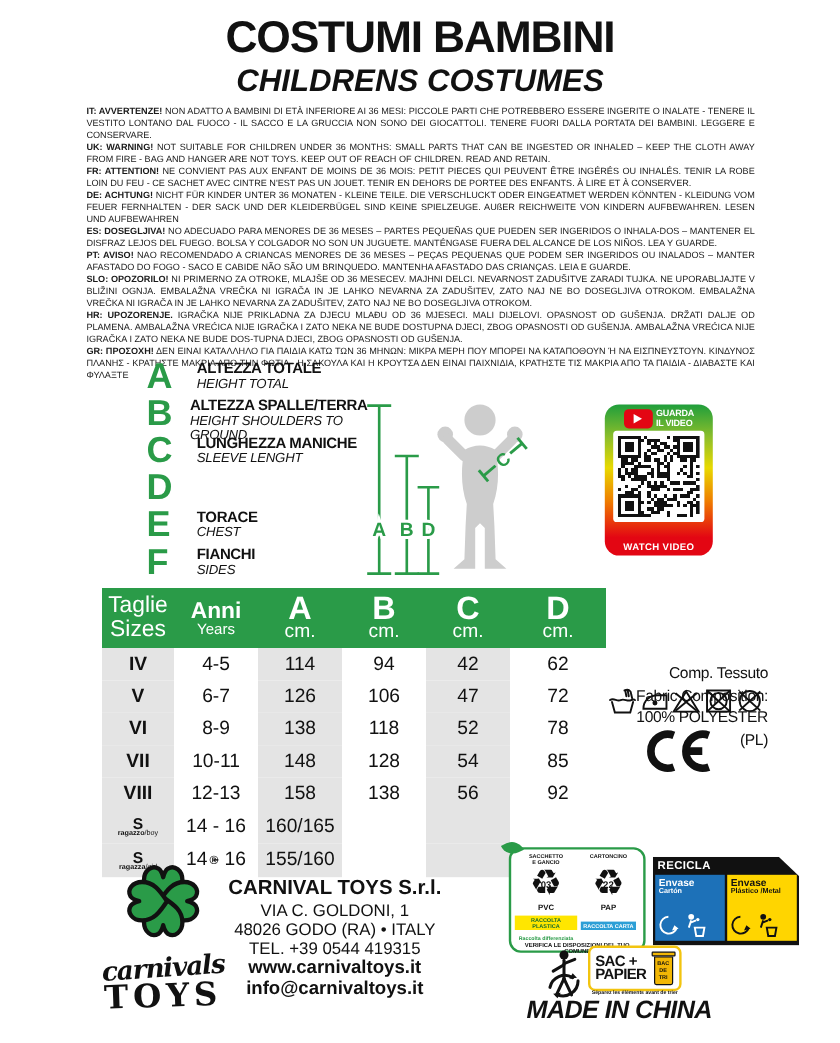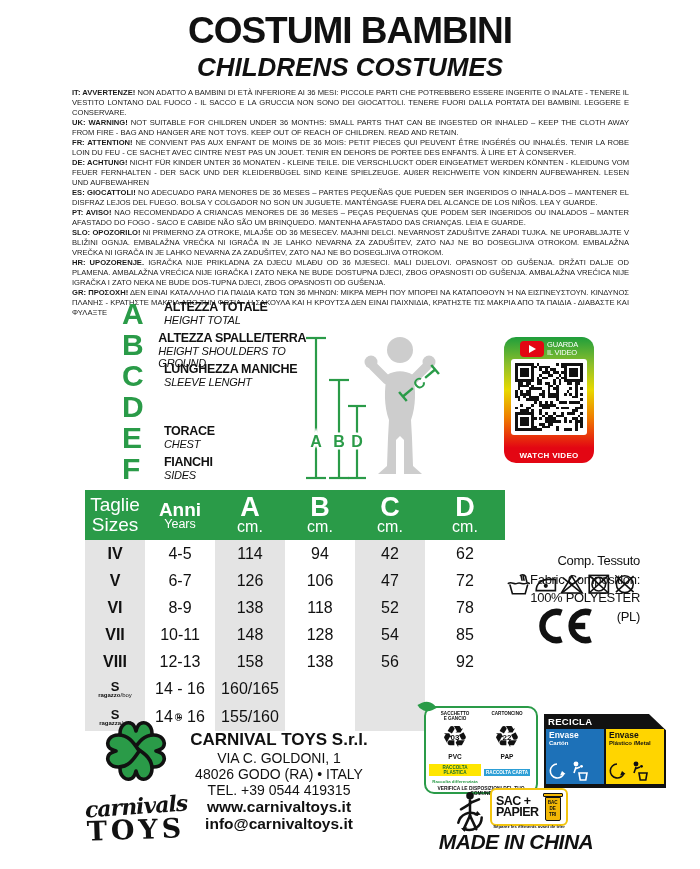--- a/index.html
+++ b/index.html
@@ -25,21 +25,21 @@
   .legend-en{font-size:11px;font-style:italic;letter-spacing:-0.2px;line-height:12px;}
 
   .diagram{left:292px;top:328px;}
 
   .video-badge{left:504px;top:337px;width:90px;height:126px;border-radius:12px;box-sizing:border-box;
     background:linear-gradient(180deg,#1f9e3c 0%,#8ebf2a 22%,#e8d900 42%,#ef7d00 64%,#e30613 88%);
     padding:4px 6px;display:flex;flex-direction:column;align-items:center;}
   .vb-top{display:flex;align-items:center;gap:3px;height:19px;}
   .yt{width:24px;height:16px;background:#e30613;border-radius:4px;display:flex;align-items:center;justify-content:center;flex:none;}
   .yt-tri{width:0;height:0;border-left:7px solid #fff;border-top:4.5px solid transparent;border-bottom:4.5px solid transparent;}
-  .vb-title{color:#fff;font-size:7.5px;font-weight:400;line-height:8px;letter-spacing:-0.2px;}
+  .vb-title{color:#fff;font-size:7.5px;font-weight:700;line-height:8px;letter-spacing:-0.2px;}
   .vb-qr{width:76px;height:76px;background:#fff;border-radius:3px;padding:4px;box-sizing:border-box;margin-top:2px;}
   .vb-bottom{color:#fff;font-size:8px;font-weight:800;margin-top:16px;letter-spacing:0.3px;}
 
   table.size-table{position:absolute;left:85px;top:490px;width:420px;border-collapse:collapse;table-layout:fixed;}
   .size-table th{background:var(--green);color:#ffffff;height:50px;padding:0;font-weight:400;vertical-align:middle;}
   .th-main{font-size:19px;line-height:20px;}
   .th-anni1{font-size:19px;font-weight:800;line-height:17px;}
   .th-anni2{font-size:12.5px;line-height:12px;}
   .th-letter{font-size:27px;font-weight:800;line-height:23px;}
   .th-cm{font-size:16px;line-height:15px;}
@@ -110,21 +110,21 @@
 <div class="page">
 
   <div class="abs title">COSTUMI BAMBINI</div>
   <div class="abs subtitle">CHILDRENS COSTUMES</div>
 
   <div class="abs warnings">
     <p class="warn"><b>IT: AVVERTENZE!</b> <span>NON ADATTO A BAMBINI DI ETÀ INFERIORE AI 36 MESI: PICCOLE PARTI CHE POTREBBERO ESSERE INGERITE O INALATE - TENERE IL VESTITO LONTANO DAL FUOCO - IL SACCO E LA GRUCCIA NON SONO DEI GIOCATTOLI. TENERE FUORI DALLA PORTATA DEI BAMBINI. LEGGERE E CONSERVARE.</span></p>
     <p class="warn"><b>UK: WARNING!</b> <span>NOT SUITABLE FOR CHILDREN UNDER 36 MONTHS: SMALL PARTS THAT CAN BE INGESTED OR INHALED – KEEP THE CLOTH AWAY FROM FIRE - BAG AND HANGER ARE NOT TOYS. KEEP OUT OF REACH OF CHILDREN. READ AND RETAIN.</span></p>
     <p class="warn"><b>FR: ATTENTION!</b> <span>NE CONVIENT PAS AUX ENFANT DE MOINS DE 36 MOIS: PETIT PIECES QUI PEUVENT ÊTRE INGÉRÉS OU INHALÉS. TENIR LA ROBE LOIN DU FEU - CE SACHET AVEC CINTRE N'EST PAS UN JOUET. TENIR EN DEHORS DE PORTEE DES ENFANTS. À LIRE ET À CONSERVER.</span></p>
     <p class="warn"><b>DE: ACHTUNG!</b> <span>NICHT FÜR KINDER UNTER 36 MONATEN - KLEINE TEILE. DIE VERSCHLUCKT ODER EINGEATMET WERDEN KÖNNTEN - KLEIDUNG VOM FEUER FERNHALTEN - DER SACK UND DER KLEIDERBÜGEL SIND KEINE SPIELZEUGE. AUßER REICHWEITE VON KINDERN AUFBEWAHREN. LESEN UND AUFBEWAHREN</span></p>
-    <p class="warn"><b>ES: GIOCATTOLI!</b> <span>NO ADECUADO PARA MENORES DE 36 MESES – PARTES PEQUEÑAS QUE PUEDEN SER INGERIDOS O INHALA-DOS – MANTENER EL DISFRAZ LEJOS DEL FUEGO. BOLSA Y COLGADOR NO SON UN JUGUETE. MANTÉNGASE FUERA DEL ALCANCE DE LOS NIÑOS. LEA Y GUARDE.</span></p>
+    <p class="warn"><b>ES: DOSEGLJIVA!</b> <span>NO ADECUADO PARA MENORES DE 36 MESES – PARTES PEQUEÑAS QUE PUEDEN SER INGERIDOS O INHALA-DOS – MANTENER EL DISFRAZ LEJOS DEL FUEGO. BOLSA Y COLGADOR NO SON UN JUGUETE. MANTÉNGASE FUERA DEL ALCANCE DE LOS NIÑOS. LEA Y GUARDE.</span></p>
     <p class="warn"><b>PT: AVISO!</b> <span>NAO RECOMENDADO A CRIANCAS MENORES DE 36 MESES – PEÇAS PEQUENAS QUE PODEM SER INGERIDOS OU INALADOS – MANTER AFASTADO DO FOGO - SACO E CABIDE NÃO SÃO UM BRINQUEDO. MANTENHA AFASTADO DAS CRIANÇAS. LEIA E GUARDE.</span></p>
     <p class="warn"><b>SLO: OPOZORILO!</b> <span>NI PRIMERNO ZA OTROKE, MLAJŠE OD 36 MESECEV. MAJHNI DELCI. NEVARNOST ZADUŠITVE ZARADI TUJKA. NE UPORABLJAJTE V BLIŽINI OGNJA. EMBALAŽNA VREČKA NI IGRAČA IN JE LAHKO NEVARNA ZA ZADUŠITEV, ZATO NAJ NE BO DOSEGLJIVA OTROKOM. EMBALAŽNA VREČKA NI IGRAČA IN JE LAHKO NEVARNA ZA ZADUŠITEV, ZATO NAJ NE BO DOSEGLJIVA OTROKOM.</span></p>
     <p class="warn"><b>HR: UPOZORENJE.</b> <span>IGRAČKA NIJE PRIKLADNA ZA DJECU MLAĐU OD 36 MJESECI. MALI DIJELOVI. OPASNOST OD GUŠENJA. DRŽATI DALJE OD PLAMENA. AMBALAŽNA VREĆICA NIJE IGRAČKA I ZATO NEKA NE BUDE DOSTUPNA DJECI, ZBOG OPASNOSTI OD GUŠENJA. AMBALAŽNA VREĆICA NIJE IGRAČKA I ZATO NEKA NE BUDE DOS-TUPNA DJECI, ZBOG OPASNOSTI OD GUŠENJA.</span></p>
     <p class="warn"><b>GR: ΠΡΟΣΟΧΗ!</b> <span>ΔΕΝ ΕΙΝΑΙ ΚΑΤΑΛΛΗΛΟ ΓΙΑ ΠΑΙΔΙΑ ΚΑΤΩ ΤΩΝ 36 ΜΗΝΩΝ: ΜΙΚΡΑ ΜΕΡΗ ΠΟΥ ΜΠΟΡΕΙ ΝΑ ΚΑΤΑΠΟΘΟΥΝ Ή ΝΑ ΕΙΣΠΝΕΥΣΤΟΥΝ. ΚΙΝΔΥΝΟΣ ΠΛΑΝΗΣ - ΚΡΑΤΗΣΤΕ ΜΑΚΡΙΑ ΑΠΟ ΤΗΝ ΦΩΤΙΑ - Η ΣΑΚΟΥΛΑ ΚΑΙ Η ΚΡΟΥΤΣΑ ΔΕΝ ΕΙΝΑΙ ΠΑΙΧΝΙΔΙΑ, ΚΡΑΤΗΣΤΕ ΤΙΣ ΜΑΚΡΙΑ ΑΠΟ ΤΑ ΠΑΙΔΙΑ - ΔΙΑΒΑΣΤΕ ΚΑΙ ΦΥΛΑΞΤΕ</span></p>
   </div>
 
   <div class="abs legend">
     <div class="legend-item">
       <div class="legend-letter">A</div>
       <div>

